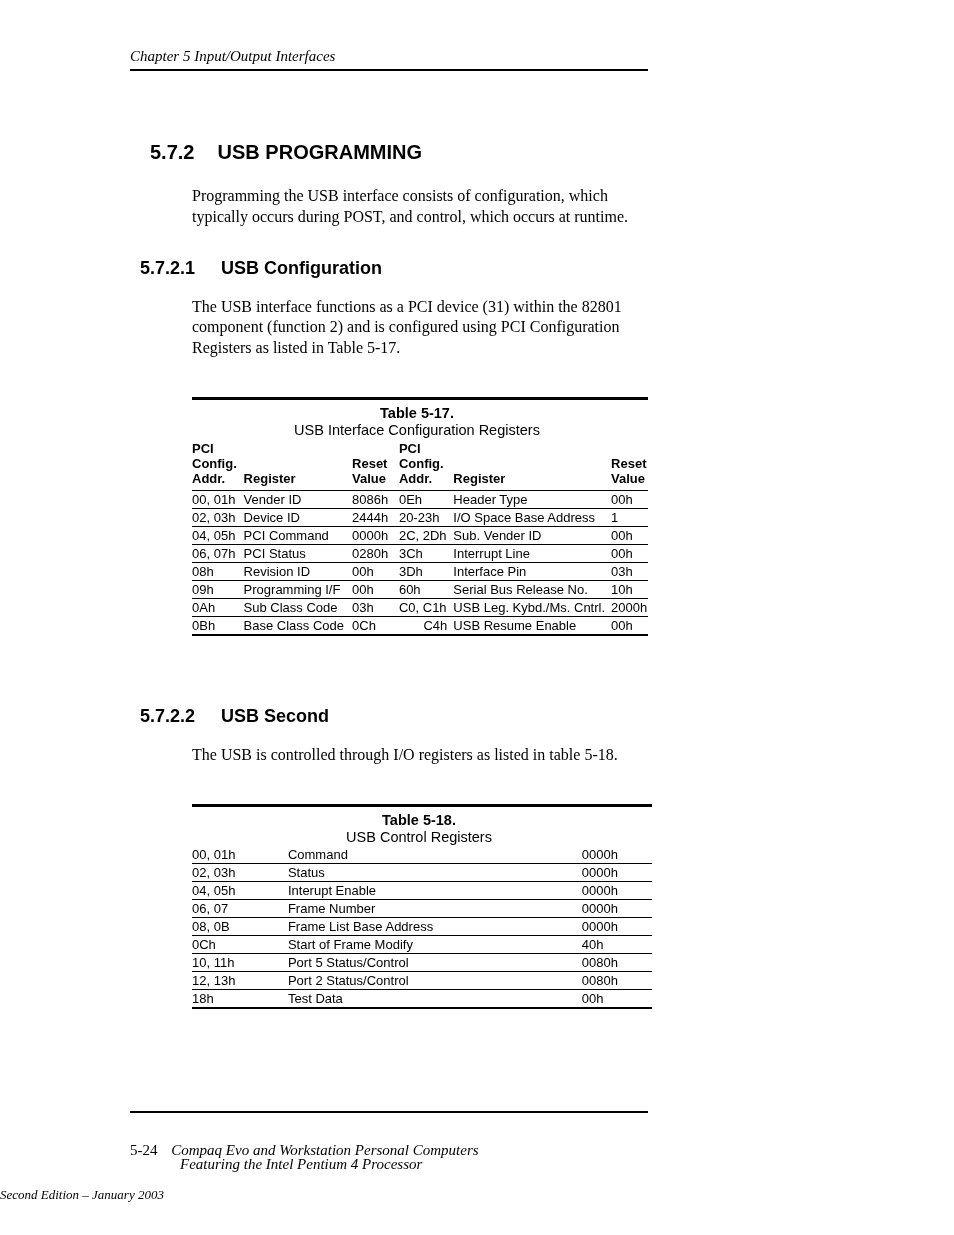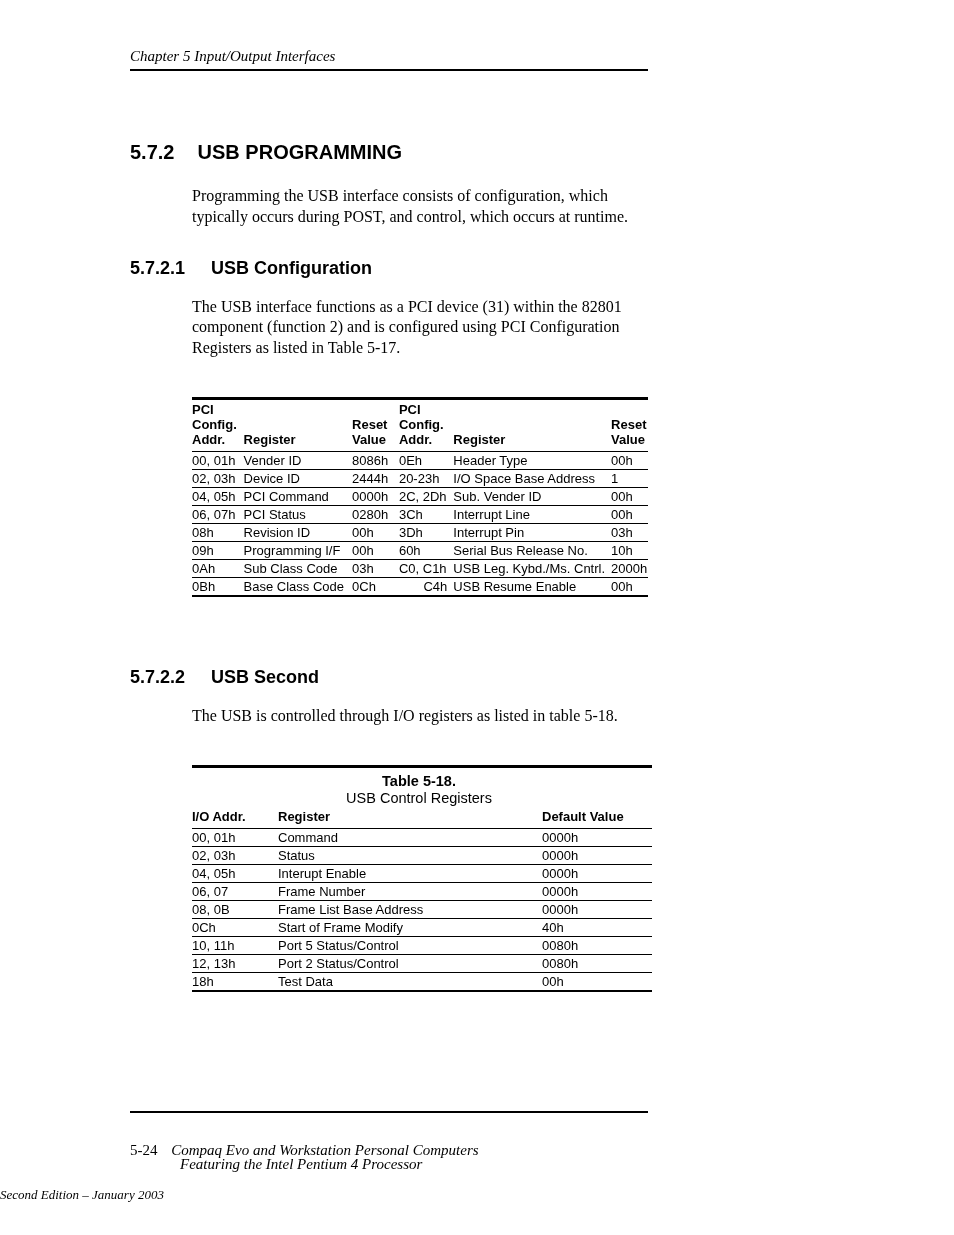--- a/index.html
+++ b/index.html
@@ -22,26 +22,26 @@
     border-bottom: 2.5px solid #000;
     padding-bottom: 4px;
     margin-bottom: 70px;
   }
   h2.section {
     font-family: Arial, Helvetica, sans-serif;
     font-weight: bold;
     font-size: 20px;
     margin: 0 0 22px 0;
   }
-  h2.section .num { display:inline-block; width: 62px; }
+  h2.section .num { display:inline-block; width: 62px; margin-left: 20px; }
   h3.subsection {
     font-family: Arial, Helvetica, sans-serif;
     font-weight: bold;
     font-size: 18px;
-    margin: 30px 0 18px 0;
+    margin: 30px 0 18px 10px;
   }
   h3.subsection .num { display:inline-block; width: 76px; }
   p.body {
     font-size: 16px;
     line-height: 1.3;
     margin: 0 0 16px 62px;
   }
   .tbl-wrap {
     margin: 38px 0 0 62px;
   }
@@ -135,20 +135,26 @@
 
   <h3 class="subsection">
     <span class="num">5.7.2.1</span>
     <span>USB Configuration</span>
   </h3>
   <p class="body">The USB interface functions as a PCI device (31) within the 82801 component (function 2) and is configured using PCI Configuration Registers as listed in Table 5-17.</p>
 
   <div class="tbl-wrap">
     <table class="reg">
       <tbody>
+          <tr class="caption-row">
+            <td colspan="6">
+        <div class="tbl-caption">Table 5-17.</div>
+        <div class="tbl-subcaption">USB Interface Configuration Registers</div>
+      </td>
+          </tr>
       <tr>
         <th style="width:70px">PCI<br>Config.<br>Addr.</th>
         <th style="width:160px">Register</th>
         <th class="right" style="width:58px">Reset<br>Value</th>
         <th style="width:70px;padding-left:10px">PCI<br>Config.<br>Addr.</th>
         <th>Register</th>
         <th class="right" style="width:58px">Reset<br>Value</th>
       </tr>
       </tbody>
         <tbody id="t17body">
@@ -182,21 +188,21 @@
             <td class="right">0280h</td>
             <td style="padding-left: 10px;">3Ch</td>
             <td>Interrupt Line</td>
             <td class="right">00h</td>
           </tr>
           <tr>
             <td>08h</td>
             <td>Revision ID</td>
             <td class="right">00h</td>
             <td style="padding-left: 10px;">3Dh</td>
-            <td>Interrupt Pin</td>
+            <td>Interface Pin</td>
             <td class="right">03h</td>
           </tr>
           <tr>
             <td>09h</td>
             <td>Programming I/F</td>
             <td class="right">00h</td>
             <td style="padding-left: 10px;">60h</td>
             <td>Serial Bus Release No.</td>
             <td class="right">10h</td>
           </tr>
@@ -228,25 +234,20 @@
 
   <div class="tbl-wrap">
     <table class="reg small">
       <tbody>
           <tr class="caption-row">
             <td colspan="3">
         <div class="tbl-caption">Table 5-18.</div>
         <div class="tbl-subcaption">USB Control Registers</div>
       </td>
           </tr>
-      <tr>
-        <th style="width:80px">I/O Addr.</th>
-        <th>Register</th>
-        <th class="right" style="width:110px">Default Value</th>
-      </tr>
       </tbody>
         <tbody id="t18body">
           <tr>
             <td>00, 01h</td>
             <td>Command</td>
             <td class="right">0000h</td>
           </tr>
           <tr>
             <td>02, 03h</td>
             <td>Status</td>

